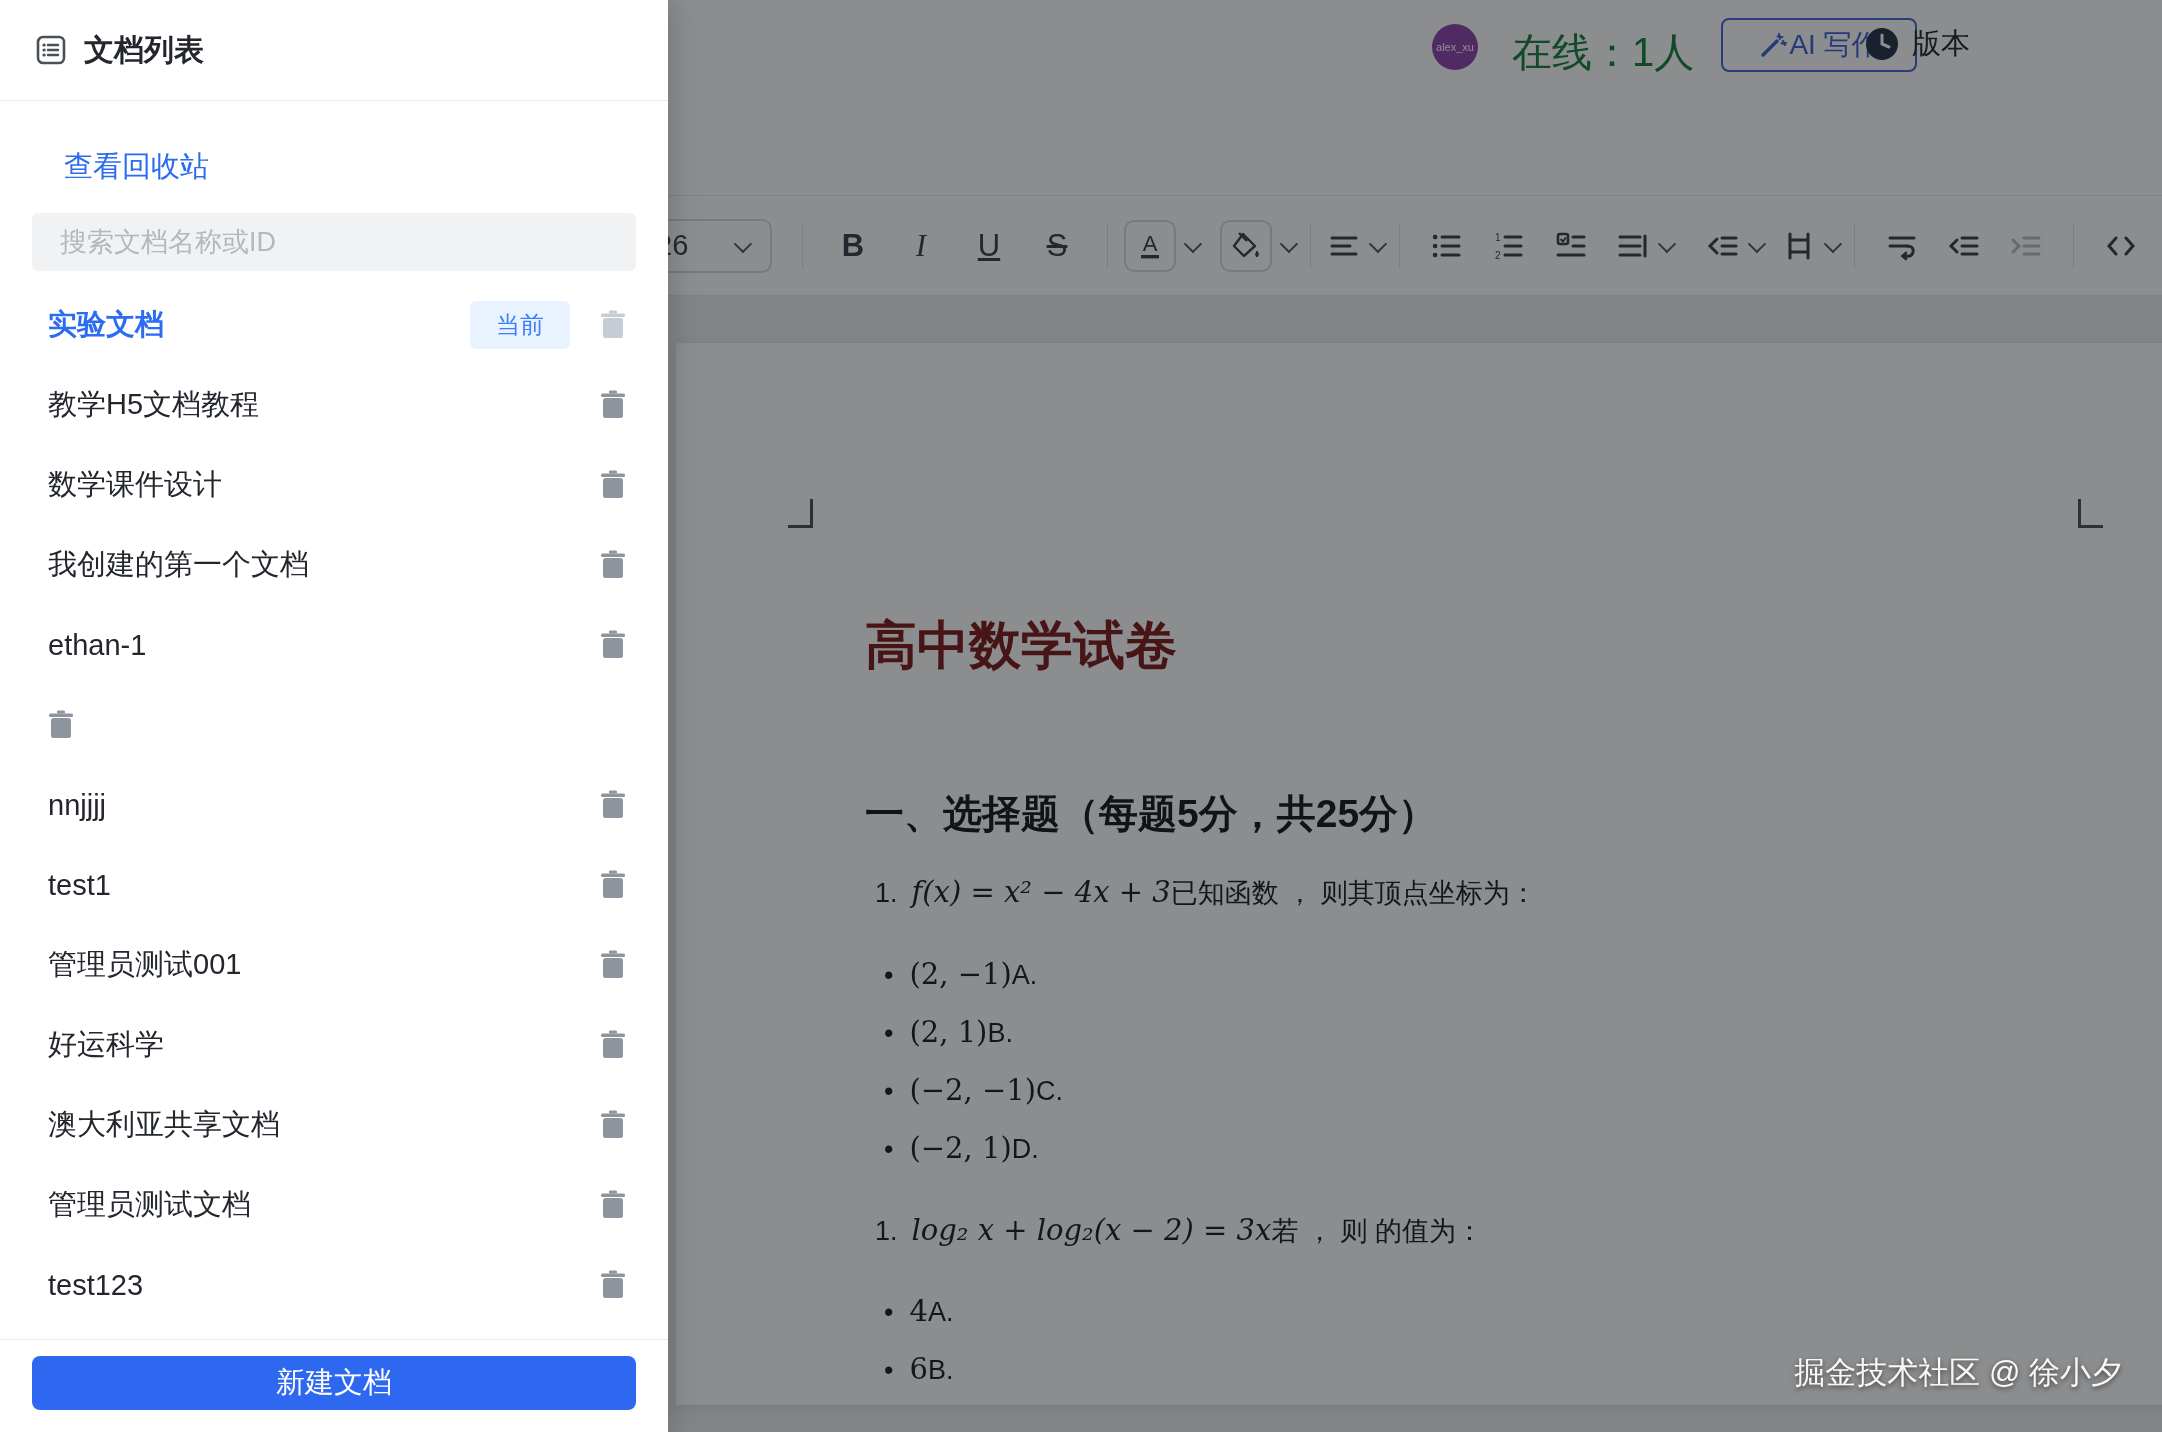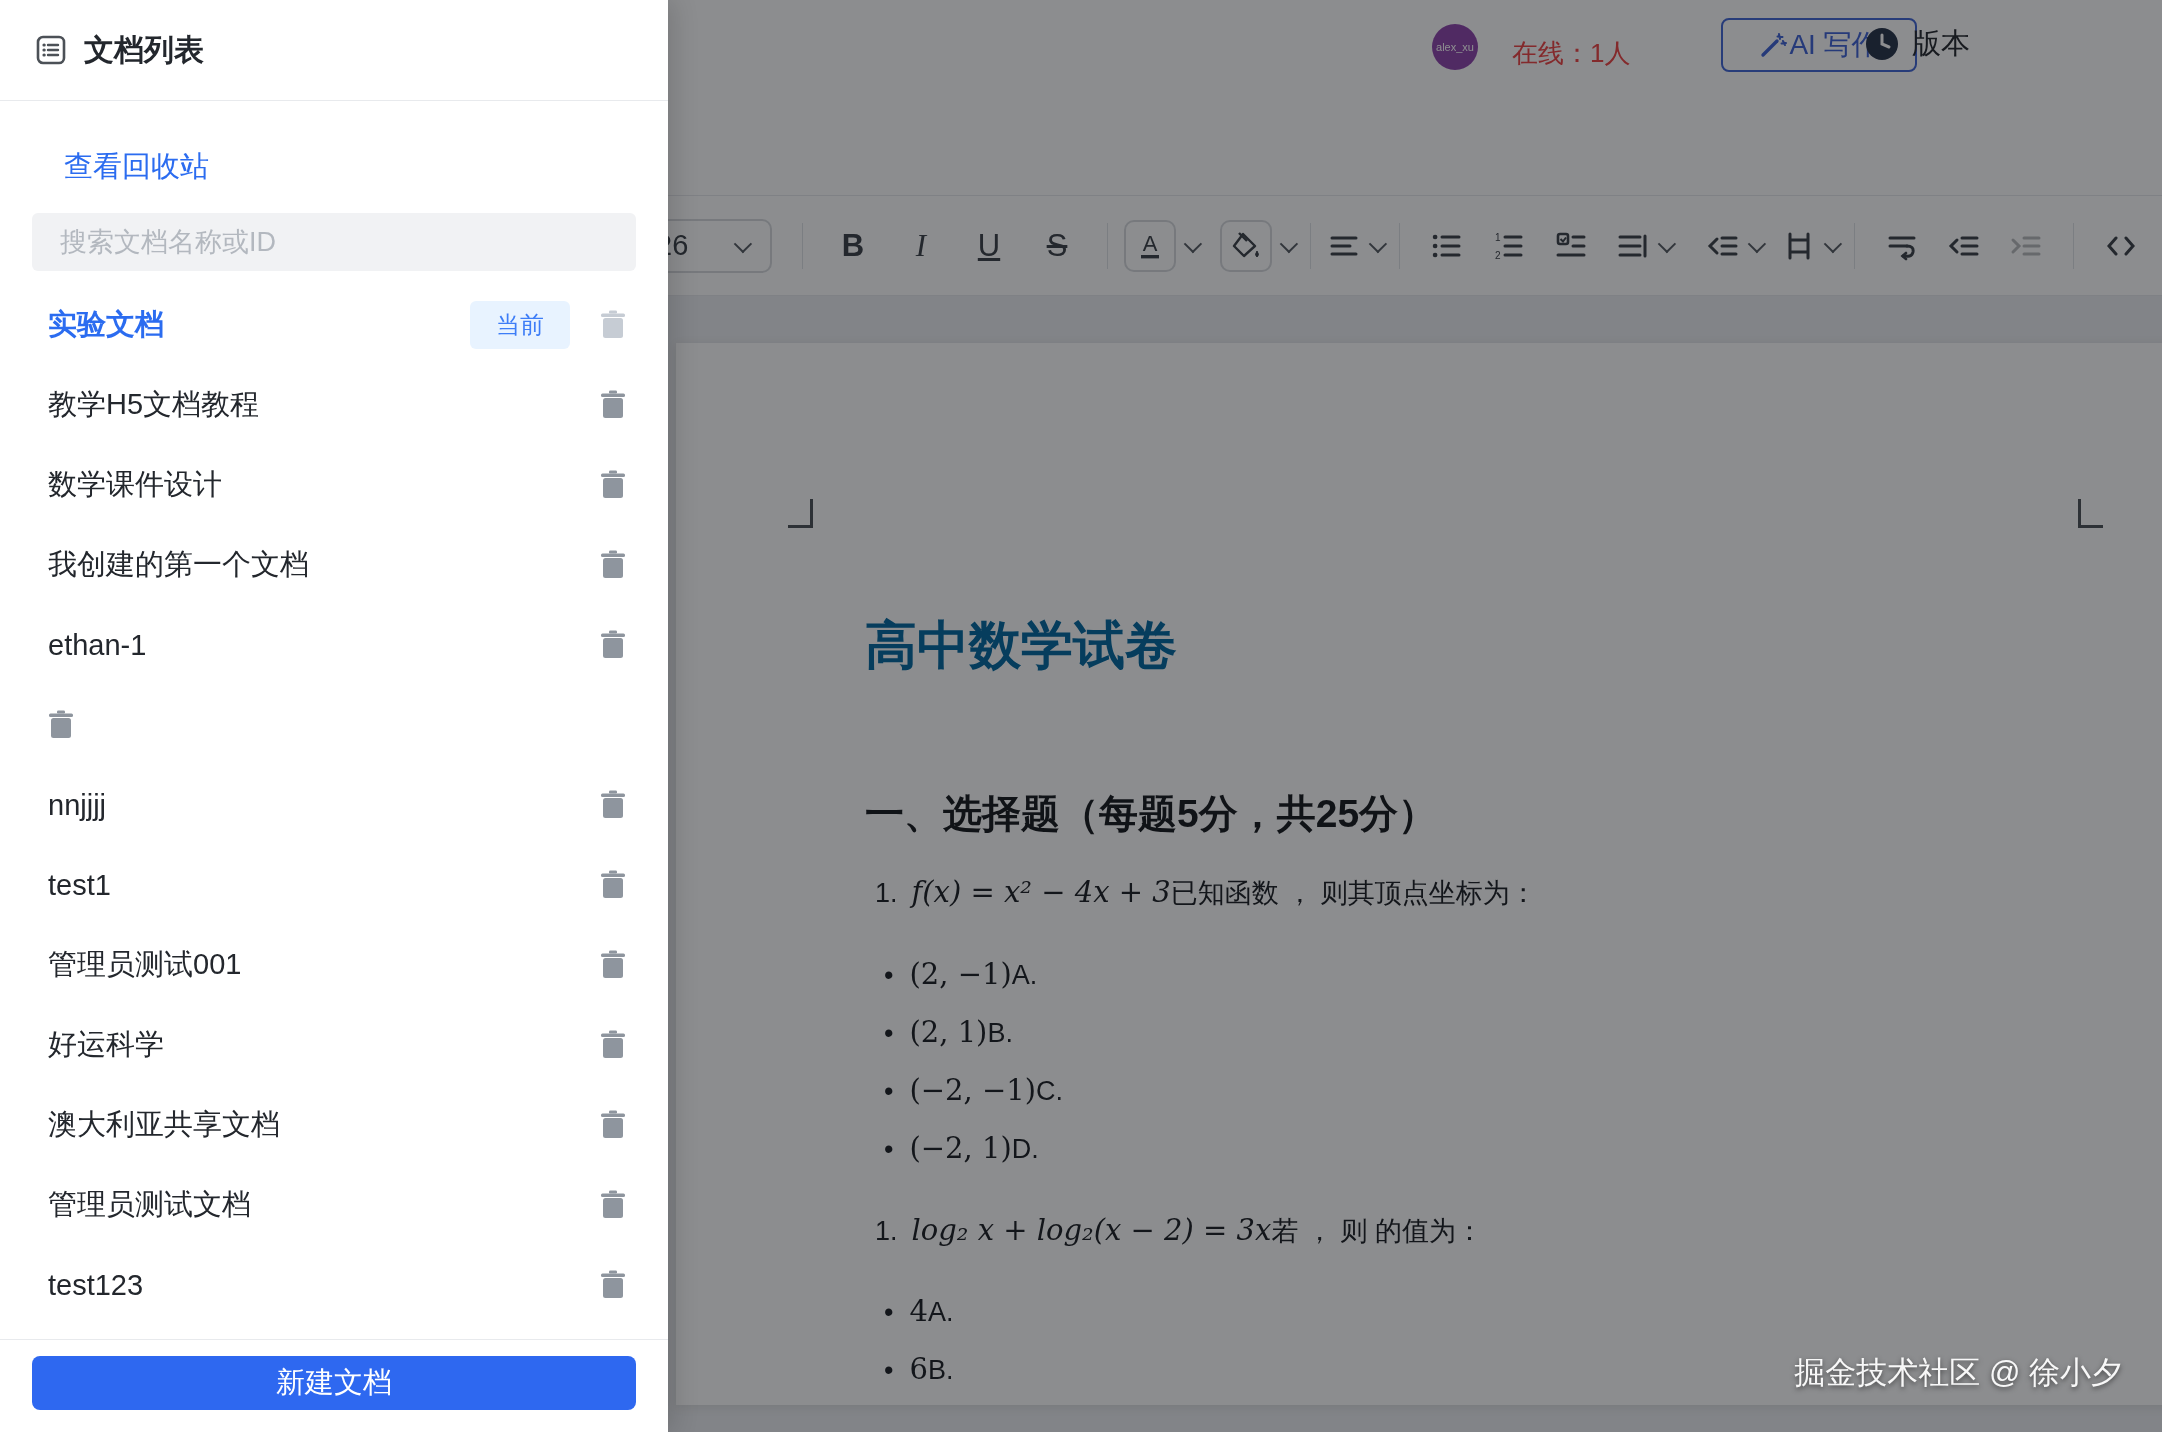--- a/index.html
+++ b/index.html
@@ -6,21 +6,21 @@
   .app{position:relative;width:2162px;height:1432px;overflow:hidden;
        font-family:"Liberation Sans","DejaVu Sans",sans-serif;color:#2a2e34;}
 
   
   .main{position:absolute;inset:0;background:#eceef1;}
   .topbar{position:absolute;left:0;top:0;right:0;height:296px;background:#ffffff;}
   .topbar .row-divider{position:absolute;left:0;right:0;height:1px;background:#e7e9ec;}
   .hdr-avatar{position:absolute;left:1432px;top:24px;width:46px;height:46px;border-radius:50%;
               background:#8e44ad;display:flex;align-items:center;justify-content:center;
               color:#fff;font-size:11px;overflow:hidden;}
-  .hdr-online{position:absolute;left:1512px;top:36px;font-size:26px;color:#ef4444;}
+  .hdr-online{position:absolute;left:1512px;top:25px;font-size:40px;color:#15803d;}
   .hdr-ai{position:absolute;left:1721px;top:18px;width:196px;height:54px;border:2px solid #4166d5;
           border-radius:8px;display:flex;align-items:center;justify-content:center;gap:1px;
           color:#3f63d6;font-size:28px;background:transparent;box-sizing:border-box;}
   .hdr-version{position:absolute;left:1864px;top:24px;display:flex;align-items:center;gap:12px;
                font-size:29px;color:#24282e;}
   .menu-item{position:absolute;left:537px;top:112px;font-size:31px;color:#24282e;}
 
   .toolbar{position:absolute;left:0;top:196px;right:0;height:99px;display:flex;align-items:center;
            padding-left:534px;white-space:nowrap;overflow:hidden;color:#3c4148;}
   .tb{display:inline-flex;align-items:center;justify-content:center;flex:none;}
@@ -38,21 +38,21 @@
   .mx14{margin:0 14px;}
   .disabled{opacity:.35;}
 
   
   .canvas{position:absolute;left:0;top:296px;right:0;bottom:0;background:#eceef1;}
   .sheet{position:absolute;left:676px;top:47px;width:1530px;height:1062px;background:#ffffff;
          box-shadow:0 2px 10px rgba(0,0,0,.09);}
   .mark{position:absolute;width:22px;height:26px;}
   .mark-left{left:112px;top:156px;border-right:3px solid #4c5157;border-bottom:3px solid #4c5157;}
   .mark-right{left:1402px;top:156px;border-left:3px solid #4c5157;border-bottom:3px solid #4c5157;}
-  .doc-title{position:absolute;left:189px;top:268px;font-size:52px;font-weight:700;color:#0369a1;}
+  .doc-title{position:absolute;left:189px;top:268px;font-size:52px;font-weight:700;color:#7f1d1d;}
   .doc-section{position:absolute;left:189px;top:444px;font-size:39px;font-weight:700;color:#16191d;}
   .doc-line{position:absolute;left:199px;font-size:27px;color:#1c1f24;}
   .doc-num{display:inline-block;margin-right:14px;}
   .math{font-family:"DejaVu Serif","Liberation Serif",serif;font-style:italic;font-size:29px;}
   .opt{position:absolute;left:208px;font-size:27px;color:#1c1f24;display:flex;align-items:baseline;}
   .opt .dot{font-size:27px;margin-right:16px;}
   .opt .math{font-style:normal;}
   .q1{top:532px;} .o1a{top:614px;} .o1b{top:672px;} .o1c{top:730px;} .o1d{top:788px;}
   .q2{top:870px;} .o2a{top:951px;} .o2b{top:1009px;}
 

